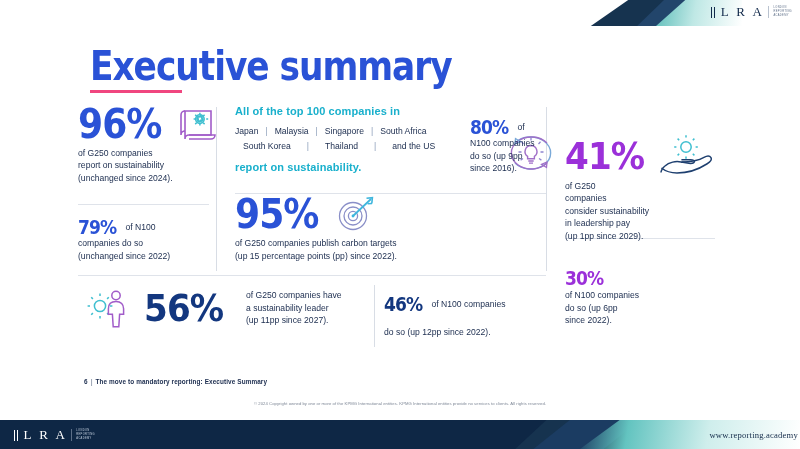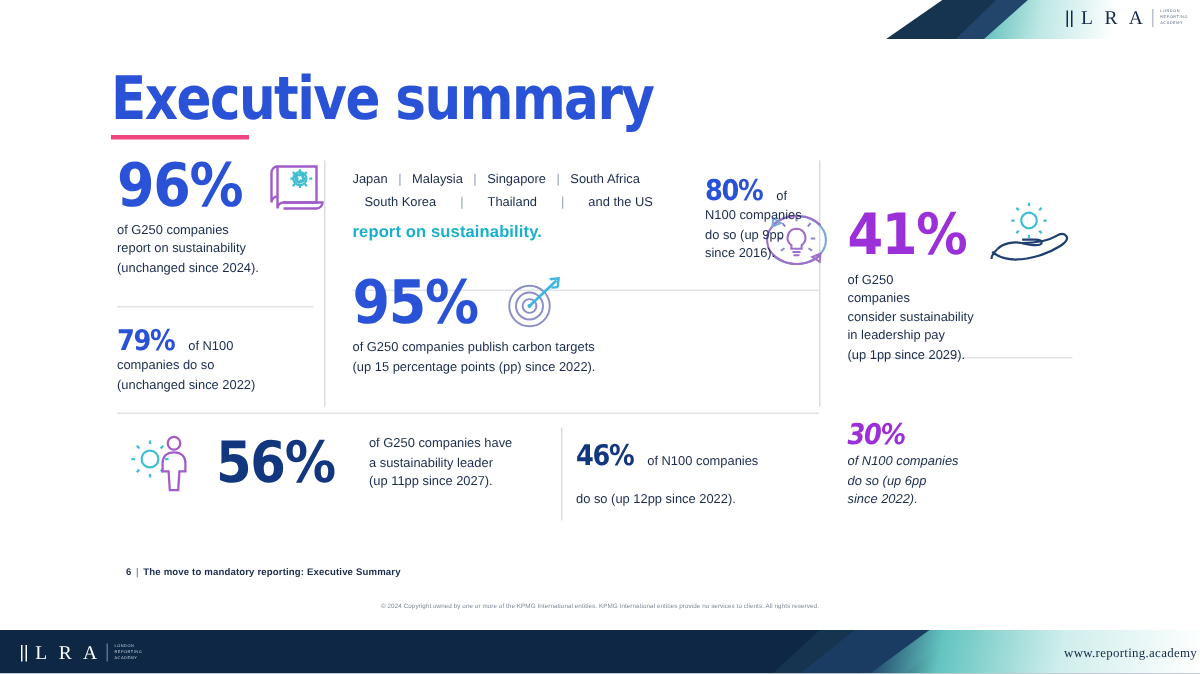--- a/index.html
+++ b/index.html
@@ -37,21 +37,21 @@
     letter-spacing: .35px; color: #5a6b85;
     text-transform: uppercase; white-space: pre-line;
     padding-left: 4px; border-left: 1px solid #b9c2cf;
   }
   .lra-sub-dark { color: #c7d3e2; border-left-color: #5c6f88; }
   .lra-bars { display: flex; gap: 1.5px; margin-right: 2px; }
   .lra-bars i { display:block; width: 1px; height: 11px; background: #11294a; }
   .lra-bars-dark i { background: #ffffff; }
 
   
-  .title-wrap { position: absolute; left: 74px; top: 45px; }
+  .title-wrap { position: absolute; left: 90px; top: 45px; }
   .title {
     font-family: "DejaVu Sans", sans-serif;
     font-weight: 700;
     font-size: 40px;
     letter-spacing: -1.2px;
     color: #2a52d6;
     transform: scaleX(.86);
     transform-origin: left center;
     line-height: 1.05;
     white-space: nowrap;
@@ -95,21 +95,21 @@
   .big-79 { font-size: 19px; color: #2a52d6; }
   .big-80 { font-size: 19px; color: #2a52d6; }
   .big-46 { font-size: 19px; color: #13377f; }
   .big-30 { font-size: 19px; color: #9b30d9; }
 
   .body-txt {
     font-size: 8.6px; line-height: 1.45;
     color: #1b2c4e; font-weight: 400;
   }
 
-  .inline-row { display: flex; align-items: flex-end; gap: 5px; }
+  .inline-row { display: flex; align-items: center; gap: 5px; }
 
   
   .teal-head {
     font-size: 11px; font-weight: 700; color: #19b0cc;
     letter-spacing: .1px;
   }
   .country-line {
     font-size: 8.6px; color: #1b2c4e; line-height: 1.7;
     display: flex; gap: 0; align-items: baseline;
   }
@@ -249,20 +249,21 @@
         </div>
         <div class="body-txt" style="white-space:pre-line; margin-top:1px;">companies do so
 (unchanged since 2022)</div>
       </div>
 
     </div>
 
     <div class="col-mid">
 
       <div style="position:relative;">
+        <div class="teal-head">All of the top 100 companies in</div>
 
         <div class="country-line" style="margin-top:7px;">
           <span>Japan</span>
           <span class="sep">|</span>
           <span>Malaysia</span>
           <span class="sep">|</span>
           <span>Singapore</span>
           <span class="sep">|</span>
           <span>South Africa</span>
         </div>
@@ -339,21 +340,21 @@
             </svg>
           </span>
         </div>
         <div class="body-txt" style="white-space:pre-line; margin-top:2px;">of G250
 companies
 consider sustainability
 in leadership pay
 (up 1pp since 2029).</div>
       </div>
 
-      <div style="margin-top:39px;font-style:italic;">
+      <div style="margin-top:27px;">
         <div class="big big-30">30%</div>
         <div class="body-txt" style="white-space:pre-line; margin-top:2px;">of N100 companies
 do so (up 6pp
 since 2022).</div>
       </div>
 
     </div>
 
     <div style="position:absolute; left:8px; top:182px; display:flex; align-items:center; gap:8px;">
       <span>

